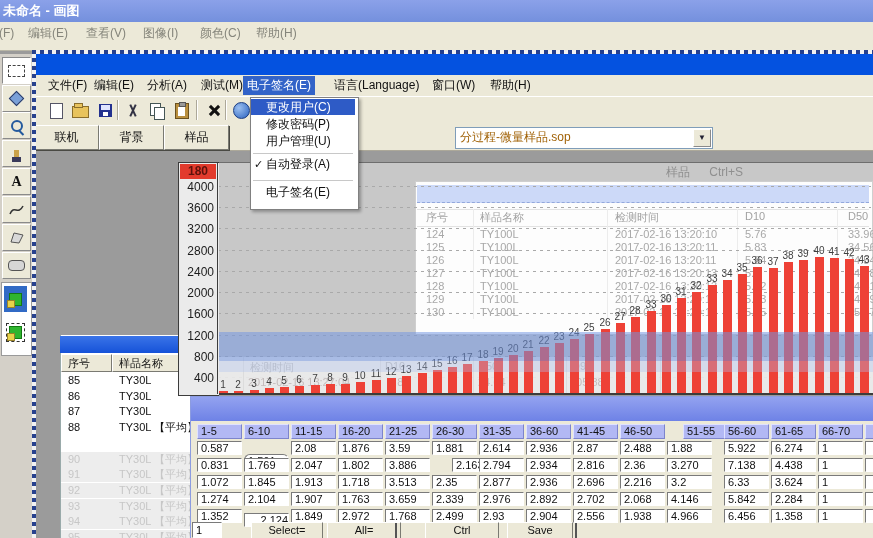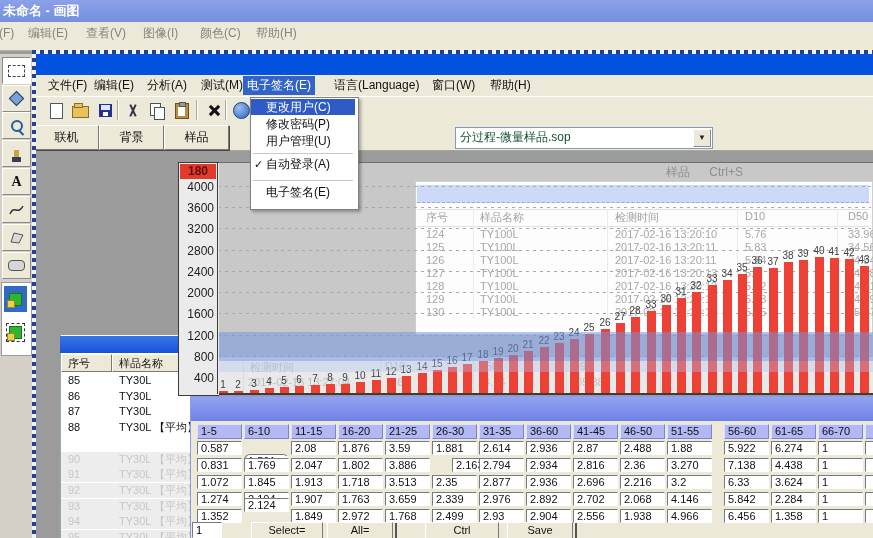--- a/index.html
+++ b/index.html
@@ -55,21 +55,21 @@
   .i-paste::before{content:"";position:absolute;left:3px;top:-2px;width:5px;height:3px;background:#999;border:1px solid #555;}
   .i-paste::after{content:"";position:absolute;left:2px;top:3px;width:7px;height:9px;background:#fff;}
   .i-x{position:relative;width:13px;height:13px;}
   .i-x::before,.i-x::after{content:"";position:absolute;left:6px;top:0;width:3px;height:13px;background:#111;}
   .i-x::before{transform:rotate(45deg);}.i-x::after{transform:rotate(-45deg);}
   .i-user{width:15px;height:15px;border-radius:50%;background:radial-gradient(circle at 5px 5px,#9cc0f0,#2a62c0);border:1px solid #1a3c80;}
   .btnrow{left:36px;top:124px;width:837px;height:26px;background:#ece9d8;border-bottom:1px solid #aca899;z-index:60;}
   .bigbtn{position:absolute;top:1px;height:23px;line-height:23px;text-align:center;background:#ece9d8;
           border:1px solid;border-color:#fff #7a7a72 #7a7a72 #fff;box-shadow:1px 1px 0 #4a4a44;}
   .combo{left:455px;top:127px;width:256px;height:20px;background:#fff;border:1px solid #7f9db9;z-index:60;}
-  .combo-txt{position:absolute;left:4px;top:1px;line-height:17px;color:#14532d;}
+  .combo-txt{position:absolute;left:4px;top:1px;line-height:17px;color:#a16207;}
   .combo-btn{position:absolute;right:1px;top:1px;width:16px;height:16px;background:#ece9d8;border:1px solid;
              border-color:#fff #8a8a8a #8a8a8a #fff;font-size:8px;color:#223;text-align:center;line-height:16px;}
   
   .plotbg{left:218px;top:163px;width:655px;height:230px;background:#c8c8c8;z-index:4;}
   .topline{left:217px;top:162px;width:656px;height:1px;background:#6e6e6e;z-index:15;}
   .grid{left:218px;width:653px;height:1px;background:repeating-linear-gradient(90deg,#a9a9a9 0 3px,transparent 3px 7px);z-index:12;}
   .axisbox{left:178px;top:162px;width:40px;height:232px;background:#ebebeb;border:1px solid #3c3c3c;border-right:none;z-index:45;}
   .vline{left:217px;top:162px;width:1px;height:232px;background:#3c3c3c;z-index:46;}
   .baseline{left:217px;top:393px;width:656px;height:2px;background:#3c3c3c;z-index:44;}
   .corner180{left:180px;top:164px;width:36px;height:15px;background:#e23b2d;color:#5d120c;font-weight:bold;
@@ -480,21 +480,21 @@
       <div class="abs dhead" style="left: 197px;">1-5</div>
       <div class="abs dhead" style="left: 244px;">6-10</div>
       <div class="abs dhead" style="left: 291px;">11-15</div>
       <div class="abs dhead" style="left: 338px;">16-20</div>
       <div class="abs dhead" style="left: 385px;">21-25</div>
       <div class="abs dhead" style="left: 432px;">26-30</div>
       <div class="abs dhead" style="left: 479px;">31-35</div>
       <div class="abs dhead" style="left: 526px;">36-60</div>
       <div class="abs dhead" style="left: 573px;">41-45</div>
       <div class="abs dhead" style="left: 620px;">46-50</div>
-      <div class="abs dhead" style="left: 667px;">51-55</div>
+      <div class="abs dhead" style="left: 683px;">51-55</div>
       <div class="abs dhead" style="left: 724px;">56-60</div>
       <div class="abs dhead" style="left: 771px;">61-65</div>
       <div class="abs dhead" style="left: 818px;">66-70</div>
       <div class="abs dhead" style="left: 865px;"></div>
       <div class="abs dcell" style="left: 197px; top: 441px;">0.587</div>
       <div class="abs dcell" style="left: 244px; top: 454px; border-radius: 6px;">1.561</div>
       <div class="abs dcell" style="left: 291px; top: 441px;">2.08</div>
       <div class="abs dcell" style="left: 338px; top: 441px;">1.876</div>
       <div class="abs dcell" style="left: 385px; top: 441px;">3.59</div>
       <div class="abs dcell" style="left: 432px; top: 441px;">1.881</div>
@@ -546,39 +546,39 @@
       <div class="abs dcell" style="left: 479px; top: 492px;">2.976</div>
       <div class="abs dcell" style="left: 526px; top: 492px;">2.892</div>
       <div class="abs dcell" style="left: 573px; top: 492px;">2.702</div>
       <div class="abs dcell" style="left: 620px; top: 492px;">2.068</div>
       <div class="abs dcell" style="left: 667px; top: 492px;">4.146</div>
       <div class="abs dcell" style="left: 724px; top: 492px;">5.842</div>
       <div class="abs dcell" style="left: 771px; top: 492px;">2.284</div>
       <div class="abs dcell" style="left: 818px; top: 492px;">1</div>
       <div class="abs dcell" style="left: 865px; top: 492px;"></div>
       <div class="abs dcell" style="left: 197px; top: 509px;">1.352</div>
-      <div class="abs dcell" style="left: 244px; top: 498px;">2.124</div>
+      <div class="abs dcell" style="left: 244px; top: 513px; text-align: right;">2.124</div>
       <div class="abs dcell" style="left: 291px; top: 509px;">1.849</div>
       <div class="abs dcell" style="left: 338px; top: 509px;">2.972</div>
       <div class="abs dcell" style="left: 385px; top: 509px;">1.768</div>
       <div class="abs dcell" style="left: 432px; top: 509px;">2.499</div>
       <div class="abs dcell" style="left: 479px; top: 509px;">2.93</div>
       <div class="abs dcell" style="left: 526px; top: 509px;">2.904</div>
       <div class="abs dcell" style="left: 573px; top: 509px;">2.556</div>
       <div class="abs dcell" style="left: 620px; top: 509px;">1.938</div>
       <div class="abs dcell" style="left: 667px; top: 509px;">4.966</div>
       <div class="abs dcell" style="left: 724px; top: 509px;">6.456</div>
       <div class="abs dcell" style="left: 771px; top: 509px;">1.358</div>
       <div class="abs dcell" style="left: 818px; top: 509px;">1</div>
       <div class="abs dcell" style="left: 865px; top: 509px;"></div>
     </div>
   <input class="abs finput" value="1" style="">
   <div id="footerBtns">
       <div class="abs fbtn" style="left: 251px; width: 72px;">Select=</div>
-      <div class="abs fbtn" style="left: 327px; width: 66px;">All=</div>
+      <div class="abs fbtn" style="left: 327px; width: 74px;">All=</div>
       <div class="abs fbtn" style="left: 425px; width: 74px;">Ctrl</div>
       <div class="abs fbtn" style="left: 507px; width: 66px;">Save</div>
       <div class="abs fdiv" style="left: 395px;"></div>
       <div class="abs fdiv" style="left: 575px;"></div>
     </div>
 
   <div class="abs popup"></div>
   <div id="popupItems">
       <div class="abs pitem hl" style="top: 99px;">
         <div class="lbl">更改用户(C)</div>

